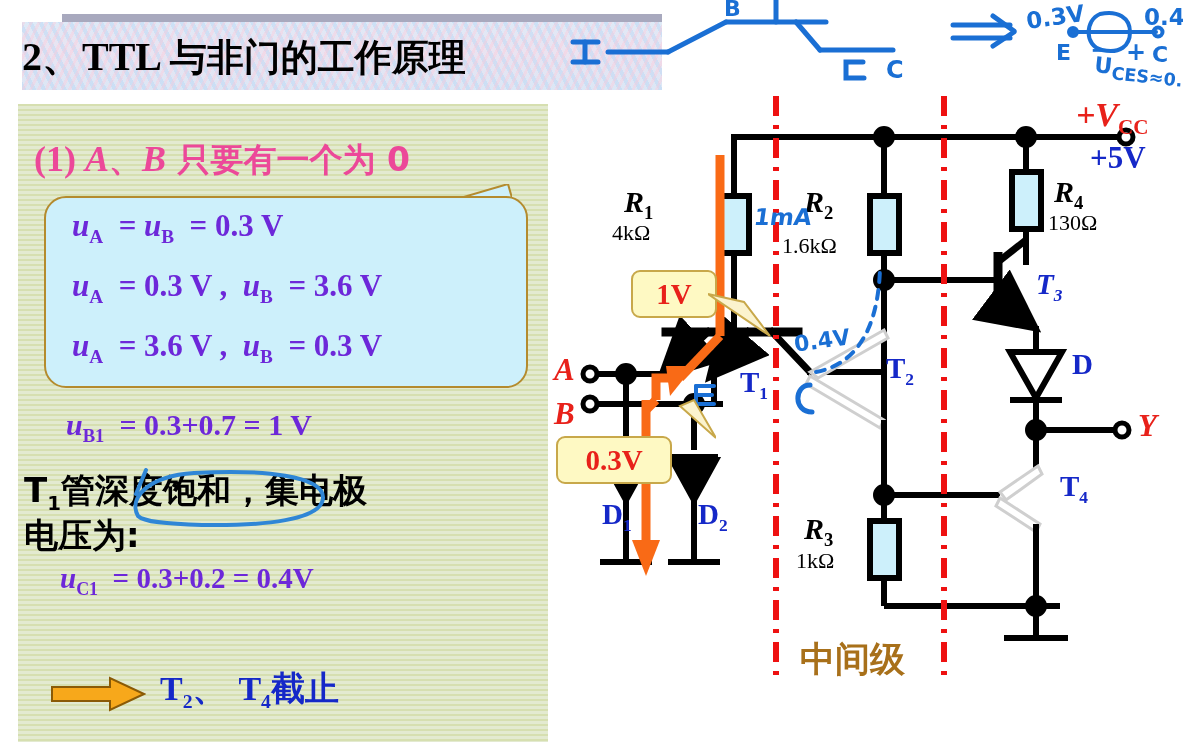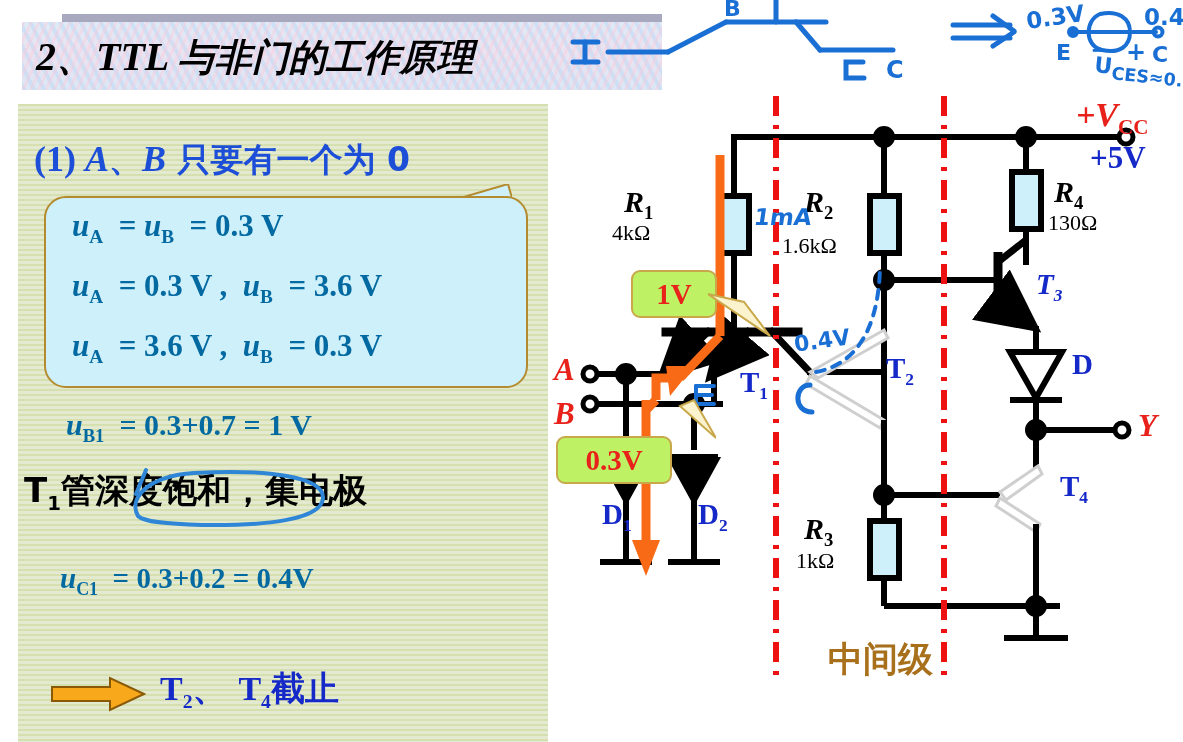--- a/index.html
+++ b/index.html
@@ -8,38 +8,38 @@
   .abs{position:absolute;}
 
   
   #title-shadow{left:62px;top:14px;width:600px;height:66px;background:#a8a9be;}
   #title-bar{left:22px;top:22px;width:640px;height:68px;
       background:
         repeating-linear-gradient(115deg, rgba(255,200,215,.38) 0 3px, rgba(255,255,255,0) 3px 7px),
         repeating-linear-gradient(63deg, rgba(185,215,245,.45) 0 4px, rgba(255,255,255,.05) 4px 9px),
         linear-gradient(180deg,#dce9f7 0%,#e9e2f0 42%,#d9e6f5 100%);
       display:flex;align-items:center;}
-  #title-text{font-weight:bold;font-size:40px;color:#000;padding-left:14px;
-      letter-spacing:0px;white-space:nowrap;font-style:italic;}
+  #title-text{font-weight:bold;font-size:40px;color:#000;
+      letter-spacing:0px;white-space:nowrap;}
   #title-text .cn{font-family:"DejaVu Sans",sans-serif;font-size:37px;}
 
   
   #left-panel{left:18px;top:104px;width:530px;height:638px;
       background:repeating-linear-gradient(180deg,
         #d6dfb0 0px,#d6dfb0 2px,#e3ead0 2px,#e3ead0 5px);}
 
-  #line1{left:34px;top:138px;font-size:36px;font-weight:bold;color:#1d4ed8;white-space:nowrap;}
+  #line1{left:34px;top:138px;font-size:36px;font-weight:bold;color:#ec4899;white-space:nowrap;}
   #line1 .it{font-style:italic;}
   #line1 .cn{font-family:"DejaVu Sans",sans-serif;font-size:33px;font-weight:bold;}
 
   
   #eq-box{left:44px;top:196px;width:480px;height:188px;border:2px solid #b48b2e;
       border-radius:22px;background:#cdf0fb;}
   #eq-tail{left:392px;top:184px;width:120px;height:34px;}
-  .eq{position:absolute;color:#0369a1;font-weight:bold;font-size:31px;white-space:nowrap;
+  .eq{position:absolute;color:#6d28d9;font-weight:bold;font-size:31px;white-space:nowrap;
       font-family:"Liberation Serif",serif;}
   .eq .v{font-style:italic;}
   .eq sub{font-size:.62em;font-style:normal;font-weight:bold;}
 
   #eq1{left:72px;top:208px;}
   #eq2{left:72px;top:268px;}
   #eq3{left:72px;top:328px;}
 
   #eq4{left:66px;top:408px;font-size:30px;}
   #eq5{left:60px;top:562px;font-size:29px;}
@@ -72,21 +72,21 @@
   .tlabel sub{font-size:.6em;font-weight:bold;}
 
   .term-red{font-size:31px;font-weight:bold;font-style:italic;color:#e8211a;}
   .term-red sub{font-style:normal;font-size:.62em;}
 
   .hand{font-family:"DejaVu Sans",sans-serif;color:#1a6fd4;font-weight:bold;}
 
   .stage{font-family:"DejaVu Sans",sans-serif;font-size:35px;font-weight:bold;color:#a8701a;}
 
   
-  .callout{position:absolute;background:#bef264;border:2px solid #c8a84a;border-radius:9px;
+  .callout{position:absolute;background:#fef9c3;border:2px solid #c8a84a;border-radius:9px;
       display:flex;align-items:center;justify-content:center;
       font-family:"Liberation Serif",serif;font-weight:bold;color:#e8211a;}
   #c1v{left:83px;top:270px;width:82px;height:44px;font-size:29px;}
   #c03v{left:8px;top:436px;width:112px;height:44px;font-size:29px;}
 </style>
 </head>
 <body>
 
 <div class="abs" id="title-shadow"></div>
 <div class="abs" id="title-bar">
@@ -111,20 +111,21 @@
 <div class="eq" id="eq3">
   <span class="v">u</span><sub>A</sub> &nbsp;= 3.6 V , &nbsp;<span class="v">u</span><sub>B</sub> &nbsp;= 0.3 V
 </div>
 
 <div class="eq" id="eq4">
   <span class="v">u</span><sub>B1</sub> &nbsp;<span>= 0.3+0.7 = 1 V</span>
 </div>
 
 <div class="abs" id="para">
   <span><span>T</span><sub>1</sub></span><span>管</span><span>深度饱和</span><span>，集电极</span><br>
+  <span>电压为:</span>
 </div>
 
 <svg class="abs" id="circle-ann" viewBox="0 0 206 62">
   <path d="M14,48 C4,30 24,8 70,5 C140,1 200,8 199,30 C198,52 140,58 78,57 C42,56 20,54 14,48 Z" fill="none" stroke="#2f86d6" stroke-width="4" stroke-linecap="round"></path>
   <path d="M22,2 L12,26" fill="none" stroke="#2f86d6" stroke-width="4" stroke-linecap="round"></path>
 </svg>
 
 <div class="eq" id="eq5">
   <span class="v">u</span><sub>C1</sub> &nbsp;<span>= 0.3+0.2 = 0.4V</span>
 </div>
@@ -391,21 +392,21 @@
 <svg class="abs" style="left:160px;top:290px;width:70px;height:56px;" viewBox="0 0 70 56">
   <polygon points="0,4 62,46 36,12" fill="#fbf3ce" stroke="#c8a84a" stroke-width="2"></polygon>
 </svg>
 
 <div class="callout" id="c03v">0.3V</div>
 <svg class="abs" style="left:92px;top:396px;width:76px;height:54px;" viewBox="0 0 76 54">
   <polygon points="76,42 54,4 40,10" fill="#fbf3ce" stroke="#c8a84a" stroke-width="2"></polygon>
 </svg>
 
 
-<div class="lbl stage" style="left:252px;top:636px;margin-left:28px;">中间级</div>
+<div class="lbl stage" style="left:252px;top:636px;">中间级</div>
 
 
 <div class="lbl hand" style="left:176px;top:-4px;font-size:22px;">B</div>
 <div class="lbl hand" style="left:338px;top:56px;font-size:24px;">C</div>
 <div class="lbl hand" style="left:478px;top:4px;font-size:23px;transform:rotate(-8deg);">0.3V</div>
 <div class="lbl hand" style="left:596px;top:4px;font-size:23px;">0.4V</div>
 <div class="lbl hand" style="left:508px;top:40px;font-size:22px;">E</div>
 <div class="lbl hand" style="left:604px;top:42px;font-size:22px;">C</div>
 <div class="lbl hand" style="left:542px;top:36px;font-size:24px;">−</div>
 <div class="lbl hand" style="left:578px;top:38px;font-size:24px;">+</div>

